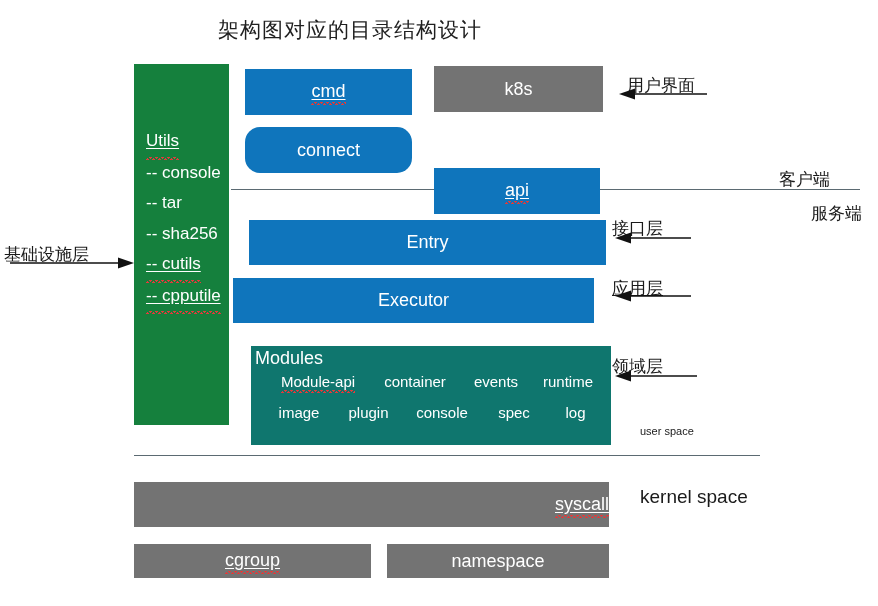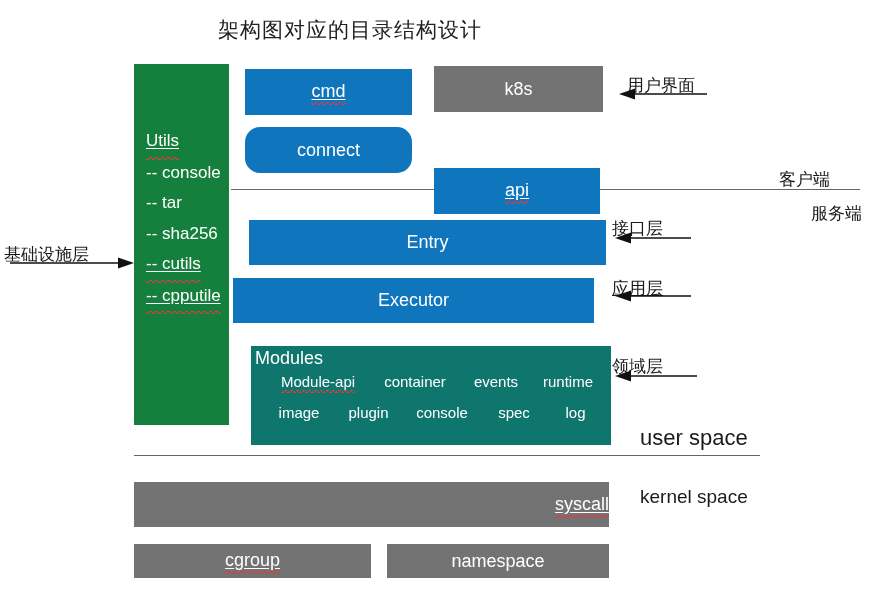--- a/index.html
+++ b/index.html
@@ -132,21 +132,21 @@
   #ann-iface   { left: 612px; top: 217px; }
   #ann-app     { left: 612px; top: 277px; text-decoration: underline; }
   #ann-domain  { left: 612px; top: 355px; }
   #ann-infra   { left: 4px;  top: 243px; }
 
   .space-label {
     font-family: "Liberation Sans", sans-serif;
     color: #1a1a1a;
     white-space: nowrap;
   }
-  #lbl-user   { left: 640px; top: 425px; font-size: 22px; }
+  #lbl-user   { left: 640px; top: 425px; font-size: 11px; }
   #lbl-kernel { left: 640px; top: 486px; font-size: 19px; }
 
   
   .arrow { line-height: 0; }
   #arr-ui     { left: 619px; top: 88px;  }
   #arr-iface  { left: 615px; top: 232px; }
   #arr-app    { left: 615px; top: 290px; }
   #arr-domain { left: 615px; top: 370px; }
   #arr-infra  { left: 10px;  top: 257px; }
 </style>

